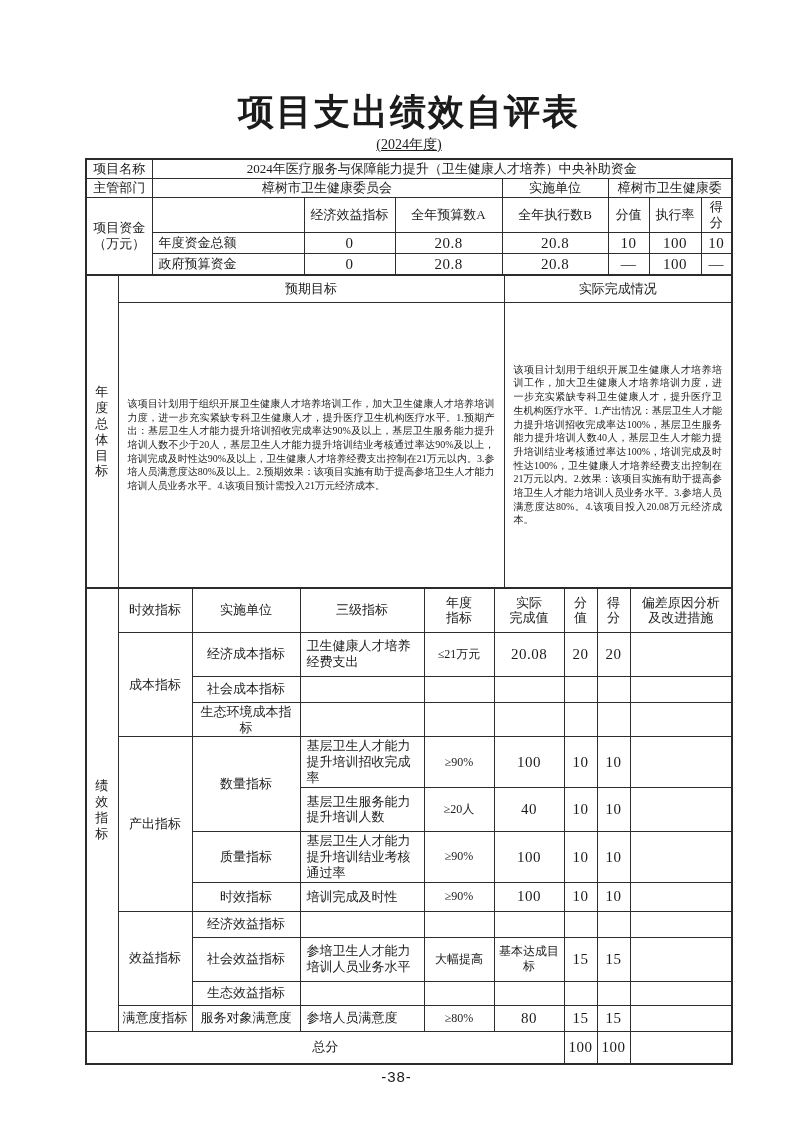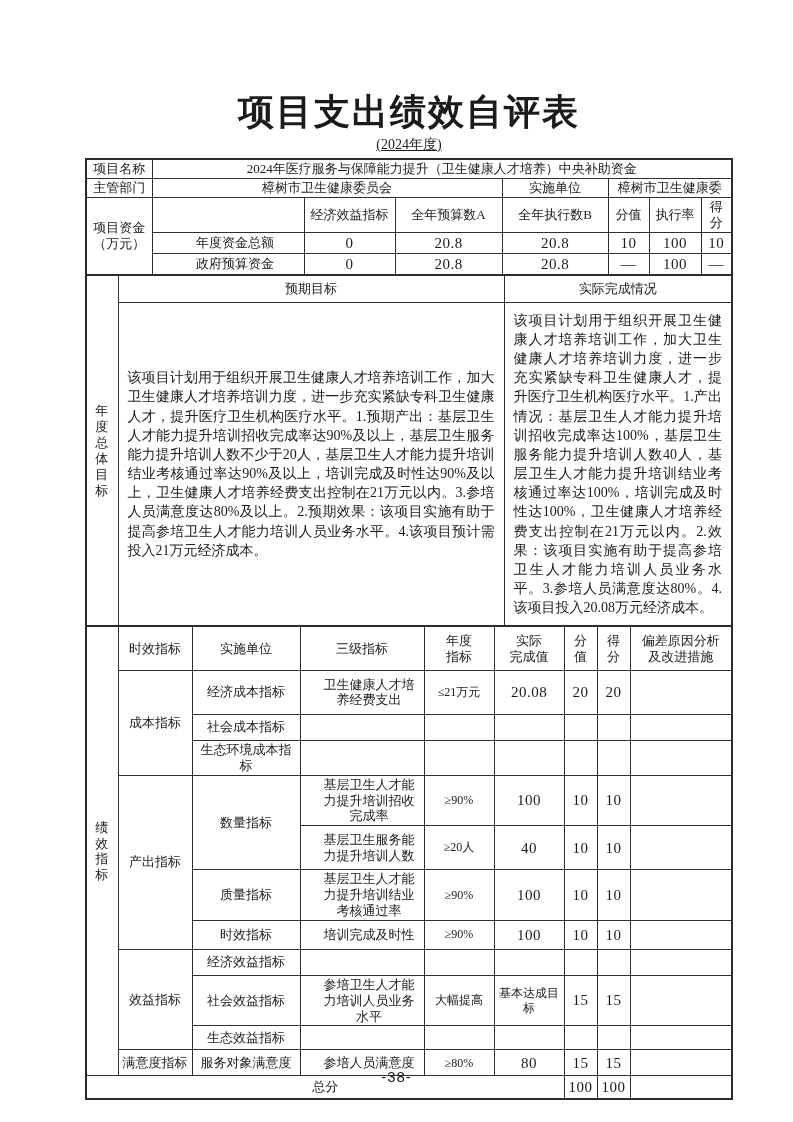--- a/index.html
+++ b/index.html
@@ -37,29 +37,29 @@
   table.main + table.main { margin-top: -2px; }
   td {
     border: 1px solid #2e2e2e;
     padding: 1px 4px;
     font-size: 13px;
     line-height: 1.22;
     vertical-align: middle;
     overflow: hidden;
   }
   .c { text-align: center; }
-  .l { text-align: center; padding-left: 18px; }
+  .l { text-align: left; padding-left: 6px; }
   .pre { white-space: pre-line; }
   .num {
     font-size: 15px;
     letter-spacing: 0.5px;
     font-family: "Liberation Serif", "DejaVu Serif", serif;
   }
   .goaltext {
-    font-size: 14px;
+    font-size: 10px;
     line-height: 1.37;
     text-align: justify;
     padding: 8px 9px;
     vertical-align: middle;
   }
   .target { font-size: 12px; }
   .vlab { font-size: 13px; letter-spacing: 1px; }
   .pagenum {
     position: absolute;
     top: 1068px; left: 0; width: 793px;
@@ -279,21 +279,21 @@
       <tr style="height:26px">
         <td class="c">满意度指标</td>
         <td class="c">服务对象满意度</td>
         <td class="l">参培人员满意度</td>
         <td class="c target">≥80%</td>
         <td class="c num">80</td>
         <td class="c num">15</td>
         <td class="c num">15</td>
         <td></td>
       </tr>
-      <tr style="height:23px">
+      <tr style="height:33px">
         <td colspan="6" class="c">总分</td>
         <td class="c num">100</td>
         <td class="c num">100</td>
         <td></td>
       </tr>
     </tbody>
   </table>
 </div>
 
 <div class="pagenum">-38-</div>

